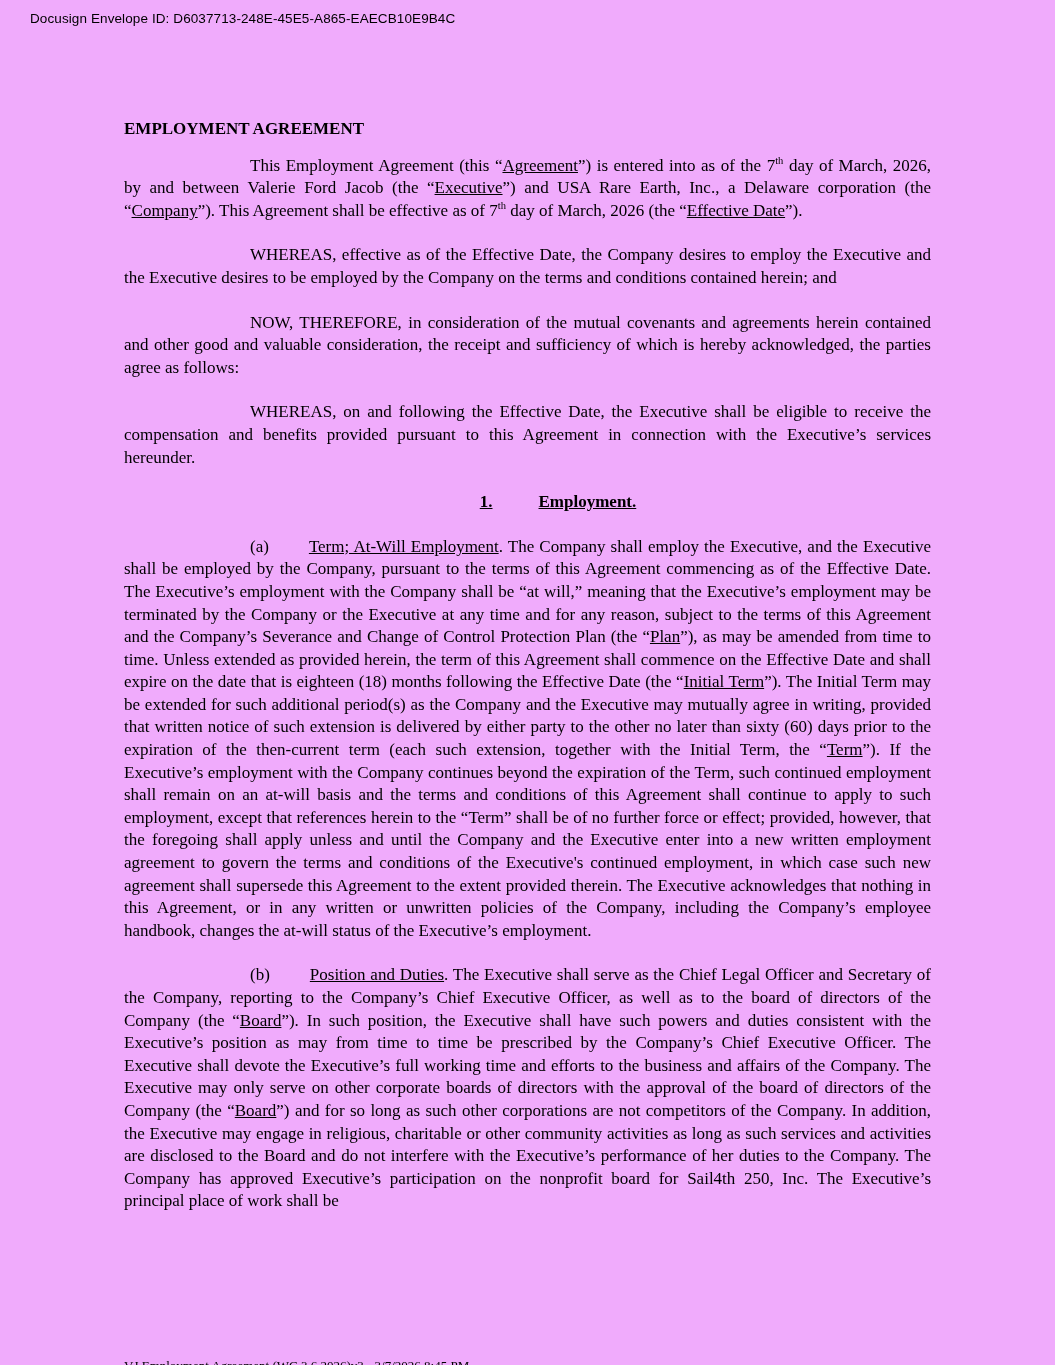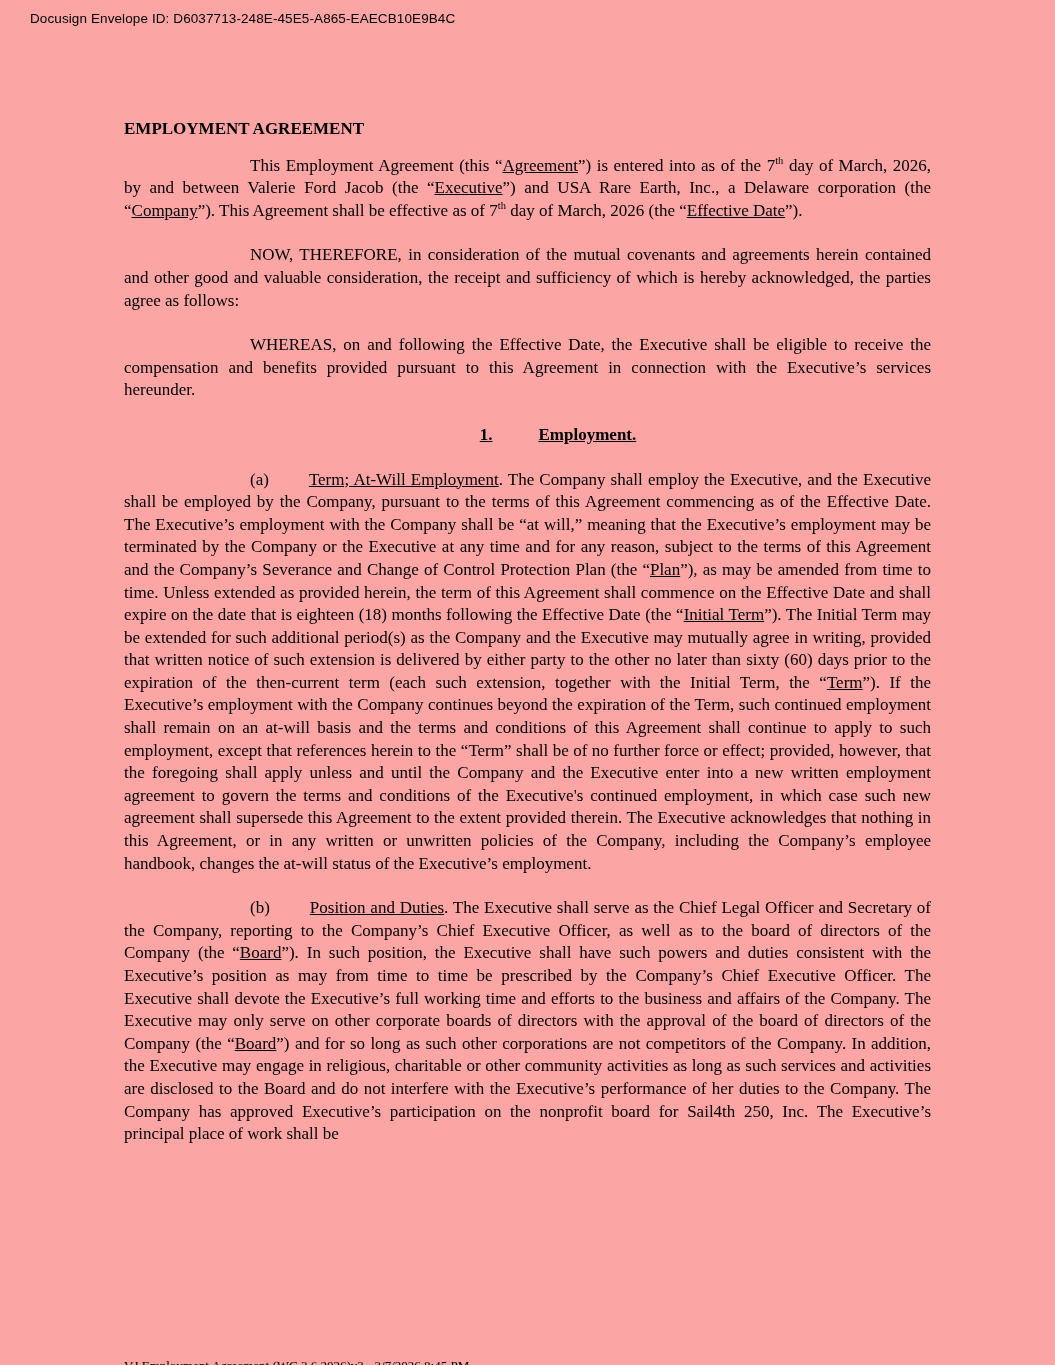--- a/index.html
+++ b/index.html
@@ -1,21 +1,21 @@
 <!DOCTYPE html>
 <html><head>
 <meta charset="utf-8">
 <style>
   * { margin: 0; padding: 0; box-sizing: border-box; }
   html, body { background: #ffffff; }
   .page {
     position: relative;
     width: 1055px;
     height: 1365px;
-    background: #fca5a5;
+    background: #f0abfc;
     color: #000000;
     font-family: "Liberation Serif", serif;
     overflow: hidden;
   }
   .envelope-header {
     position: absolute;
     top: 11px;
     left: 30px;
     font-family: "Liberation Sans", sans-serif;
     font-size: 13.5px;
@@ -61,20 +61,21 @@
 </head>
 <body>
 
 <div class="page">
   <div class="envelope-header">Docusign Envelope ID: D6037713-248E-45E5-A865-EAECB10E9B4C</div>
 
   <div class="doc-body">
     <div class="doc-title">EMPLOYMENT AGREEMENT</div>
     <div>
         <p class="para"><span>This Employment Agreement (this “</span><span class="u">Agreement</span><span>”) is entered into as of the 7</span><sup>th</sup><span> day of March, 2026, by and between Valerie Ford Jacob (the “</span><span class="u">Executive</span><span>”) and USA Rare Earth, Inc., a Delaware corporation (the “</span><span class="u">Company</span><span>”).  This Agreement shall be effective as of 7</span><sup>th</sup><span> day of March, 2026 (the “</span><span class="u">Effective Date</span><span>”).</span></p>
+        <p class="para"><span>WHEREAS, effective as of the Effective Date, the Company desires to employ the Executive and the Executive desires to be employed by the Company on the terms and conditions contained herein; and</span></p>
         <p class="para"><span>NOW, THEREFORE, in consideration of the mutual covenants and agreements herein contained and other good and valuable consideration, the receipt and sufficiency of which is hereby acknowledged, the parties agree as follows:</span></p>
         <p class="para"><span>WHEREAS, on and following the Effective Date, the Executive shall be eligible to receive the compensation and benefits provided pursuant to this Agreement in connection with the Executive’s services hereunder.</span></p>
         <p class="para heading"><span class="b">1.</span><span class="tab" style="width: 46px;"></span><span class="b">Employment</span><span class="b">.</span></p>
         <p class="para"><span>(a)</span><span class="tab" style="width: 40px;"></span><span class="u">Term; At-Will Employment</span><span>.  The Company shall employ the Executive, and the Executive shall be employed by the Company, pursuant to the terms of this Agreement commencing as of the Effective Date.  The Executive’s employment with the Company shall be “at will,” meaning that the Executive’s employment may be terminated by the Company or the Executive at any time and for any reason, subject to the terms of this Agreement and the Company’s Severance and Change of Control Protection Plan (the “</span><span class="u">Plan</span><span>”), as may be amended from time to time.  Unless extended as provided herein, the term of this Agreement shall commence on the Effective Date and shall expire on the date that is eighteen (18) months following the Effective Date (the “</span><span class="u">Initial Term</span><span>”).  The Initial Term may be extended for such additional period(s) as the Company and the Executive may mutually agree in writing, provided that written notice of such extension is delivered by either party to the other no later than sixty (60) days prior to the expiration of the then-current term (each such extension, together with the Initial Term, the “</span><span class="u">Term</span><span>”).  If the Executive’s employment with the Company continues beyond the expiration of the Term, such continued employment shall remain on an at-will basis and the terms and conditions of this Agreement shall continue to apply to such employment, except that references herein to the “Term” shall be of no further force or effect; provided, however, that the foregoing shall apply unless and until the Company and the Executive enter into a new written employment agreement to govern the terms and conditions of the Executive's continued employment, in which case such new agreement shall supersede this Agreement to the extent provided therein.  The Executive acknowledges that nothing in this Agreement, or in any written or unwritten policies of the Company, including the Company’s employee handbook, changes the at-will status of the Executive’s employment.</span></p>
         <p class="para"><span>(b)</span><span class="tab" style="width: 40px;"></span><span class="u">Position and Duties</span><span>.  The Executive shall serve as the Chief Legal Officer and Secretary of the Company, reporting to the Company’s Chief Executive Officer, as well as to the board of directors of the Company (the “</span><span class="u">Board</span><span>”).  In such position, the Executive shall have such powers and duties consistent with the Executive’s position as may from time to time be prescribed by the Company’s Chief Executive Officer.  The Executive shall devote the Executive’s full working time and efforts to the business and affairs of the Company.  The Executive may only serve on other corporate boards of directors with the approval of the board of directors of the Company (the “</span><span class="u">Board</span><span>”) and for so long as such other corporations are not competitors of the Company.  In addition, the Executive may engage in religious, charitable or other community activities as long as such services and activities are disclosed to the Board and do not interfere with the Executive’s performance of her duties to the Company.  The Company has approved Executive’s participation on the nonprofit board for Sail4th 250, Inc.  The Executive’s principal place of work shall be</span></p>
       </div>
   </div>
 
   <div class="doc-footer">VJ Employment Agreement (WC 3.6.2026)v3 - 3/7/2026 8:45 PM</div>
 </div>

